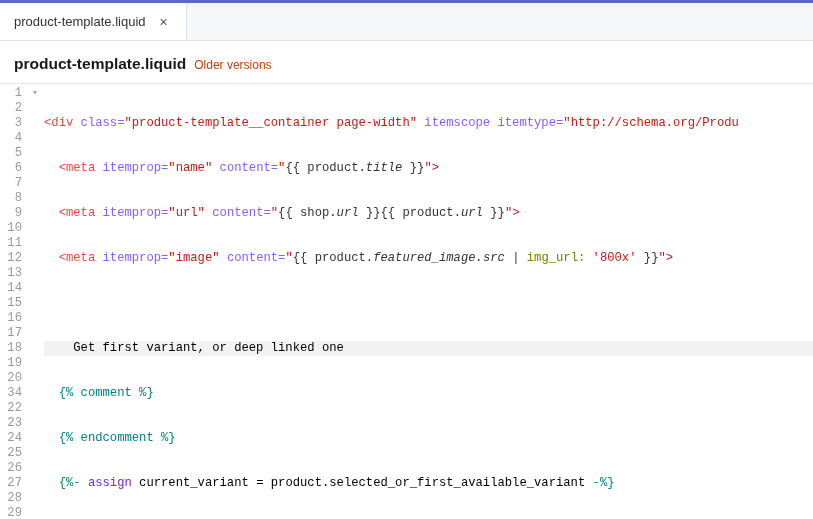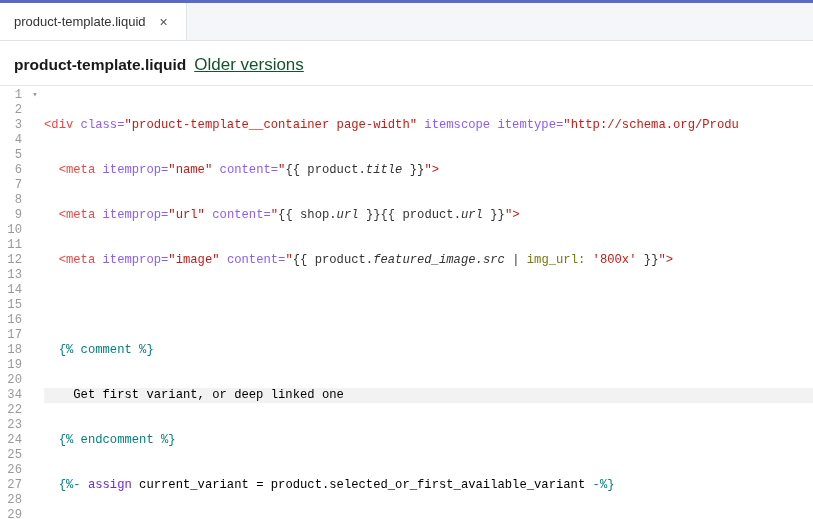--- a/index.html
+++ b/index.html
@@ -3,21 +3,21 @@
 <meta charset="utf-8">
 <style>
 *{box-sizing:border-box;margin:0;padding:0}
 body{font-family:-apple-system,BlinkMacSystemFont,"Segoe UI",Arial,sans-serif;font-size:13px;background:#fff;overflow:hidden;width:813px;height:519px}
 .top-border{height:3px;background:#5c6ac4}
 .tab-bar{display:flex;background:#f4f6f8;border-bottom:1px solid #dfe3e8;height:38px}
 .tab{display:flex;align-items:center;gap:10px;padding:0 14px;background:#fff;border-right:1px solid #dfe3e8;height:100%;font-size:13px;color:#333}
 .tab-close{font-size:14px;color:#555;cursor:pointer;padding:2px 4px}
 .subheader{display:flex;align-items:baseline;gap:8px;padding:14px 14px 10px;border-bottom:1px solid #e3e6e9}
 .file-title{font-size:15.5px;font-weight:600;color:#1a1a1a}
-.older-versions{font-size:17px;color:#14532d;text-decoration:underline;cursor:pointer}
+.older-versions{font-size:12px;color:#c2410c;cursor:pointer}
 .editor{display:flex;font-family:Consolas,Menlo,"Courier New",monospace;font-size:12.2px;line-height:15px;height:calc(519px - 3px - 38px - 46px)}
 .gutter{display:flex;flex-direction:column;color:#9a9a9a;text-align:right;padding:2px 6px 2px 0;user-select:none;width:28px}
 .gutter div{height:15px}
 .fold-col{width:14px;padding:2px 0;display:flex;flex-direction:column}
 .fold-col div{height:15px;display:flex;align-items:center;justify-content:center;color:#999;font-size:9px}
 .code{flex:1;padding:2px 0 2px 2px;white-space:pre;overflow:hidden}
 .code .row{height:15px}
 .row.hl{background:#f2f2f2}
 .t-tag{color:#ef4444}
 .t-attr{color:#8b5cf6}
@@ -80,22 +80,22 @@
   </div>
   <div class="fold-col">
     <div>▾</div>
   </div>
   <div class="code">
     <div class="row"><span class="t-tag">&lt;div </span><span class="t-attr">class=</span><span class="t-str">"product-template__container page-width"</span><span class="t-attr"> itemscope itemtype=</span><span class="t-str">"http://schema.org/Produ</span></div>
     <div class="row"><span>  </span><span class="t-tag">&lt;meta </span><span class="t-attr">itemprop=</span><span class="t-str">"name"</span><span class="t-attr"> content=</span><span class="t-str">"</span><span class="t-var">{{ product.</span><span class="t-obj">title</span><span class="t-var"> }}</span><span class="t-str">"&gt;</span></div>
     <div class="row"><span>  </span><span class="t-tag">&lt;meta </span><span class="t-attr">itemprop=</span><span class="t-str">"url"</span><span class="t-attr"> content=</span><span class="t-str">"</span><span class="t-var">{{ shop.</span><span class="t-obj">url</span><span class="t-var"> }}{{ product.</span><span class="t-obj">url</span><span class="t-var"> }}</span><span class="t-str">"&gt;</span></div>
     <div class="row"><span>  </span><span class="t-tag">&lt;meta </span><span class="t-attr">itemprop=</span><span class="t-str">"image"</span><span class="t-attr"> content=</span><span class="t-str">"</span><span class="t-var">{{ product.</span><span class="t-obj">featured_image.src</span><span class="t-var"> | </span><span class="t-filter">img_url:</span><span class="t-str"> '800x'</span><span class="t-var"> }}</span><span class="t-str">"&gt;</span></div>
     <div class="row"></div>
+    <div class="row hl"><span>    </span><span>Get first variant, or deep linked one</span></div>
     <div class="row"><span>  </span><span class="t-liq">{% comment %}</span></div>
-    <div class="row hl"><span>    </span><span>Get first variant, or deep linked one</span></div>
     <div class="row"><span>  </span><span class="t-liq">{% endcomment %}</span></div>
     <div class="row"><span>  </span><span class="t-liq">{%-</span><span class="t-kw"> assign</span><span> current_variant = product.selected_or_first_available_variant </span><span class="t-liq">-%}</span></div>
     
     
     
     
     
     
     
     

